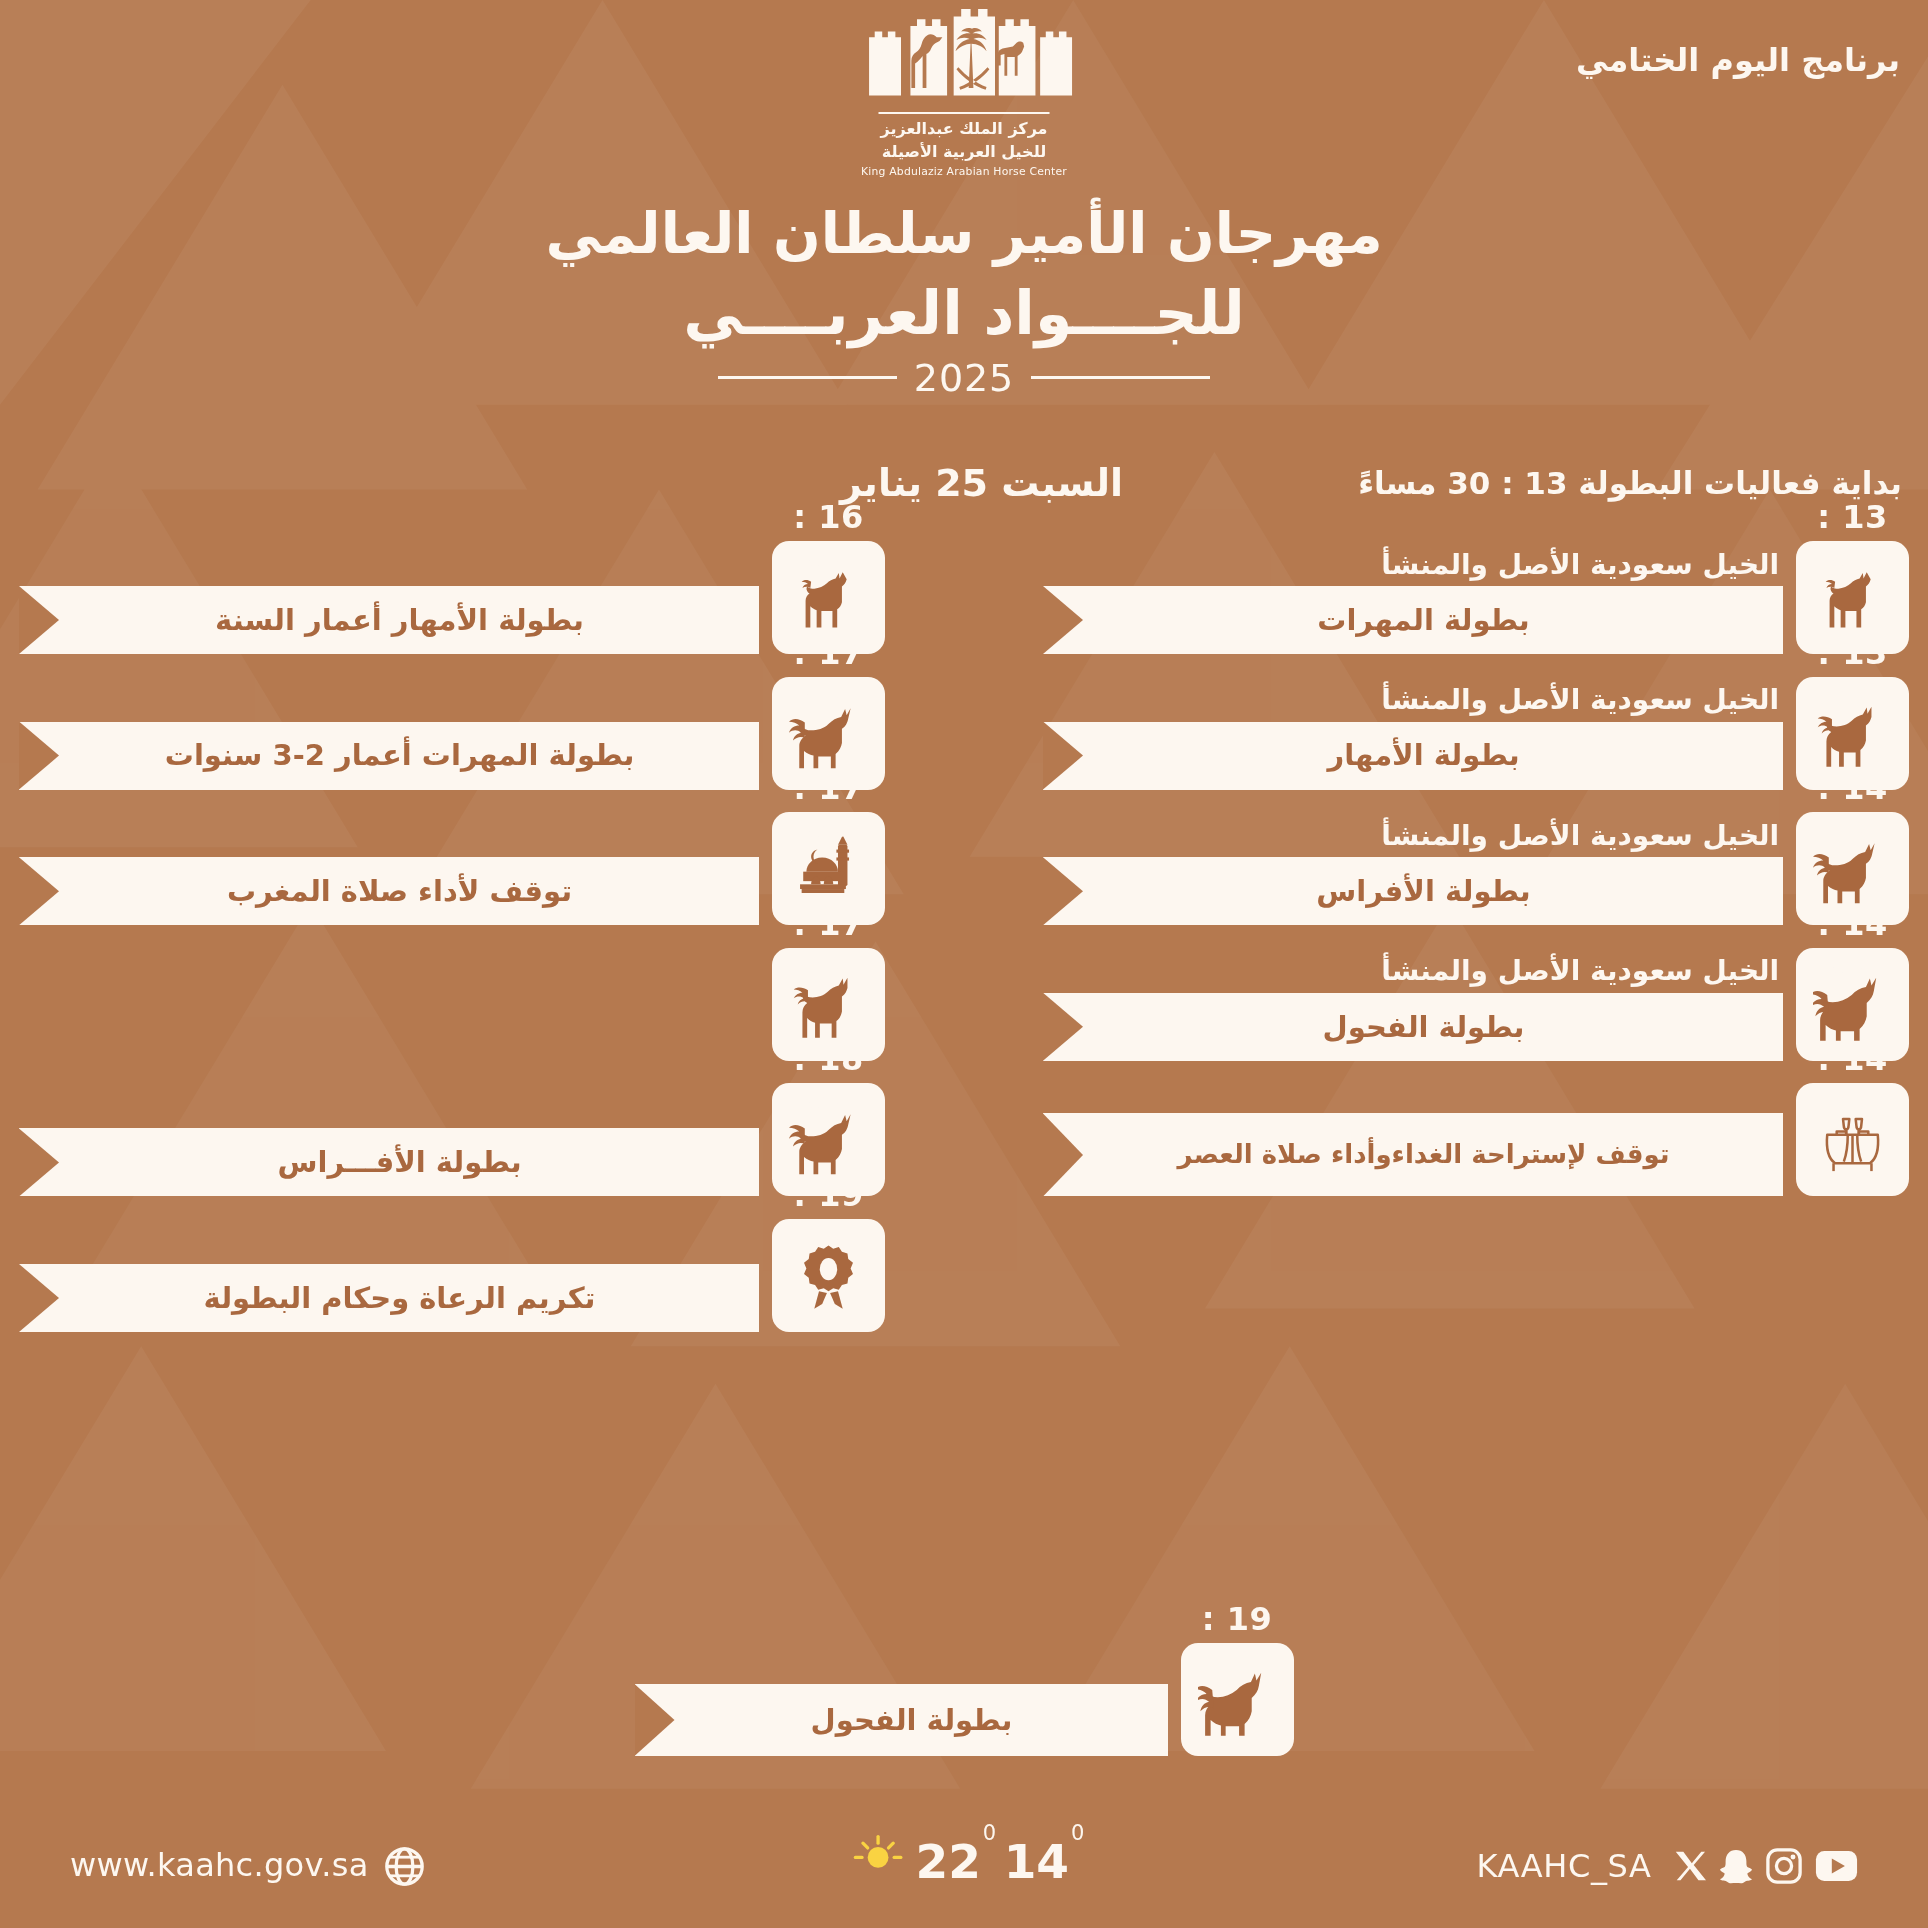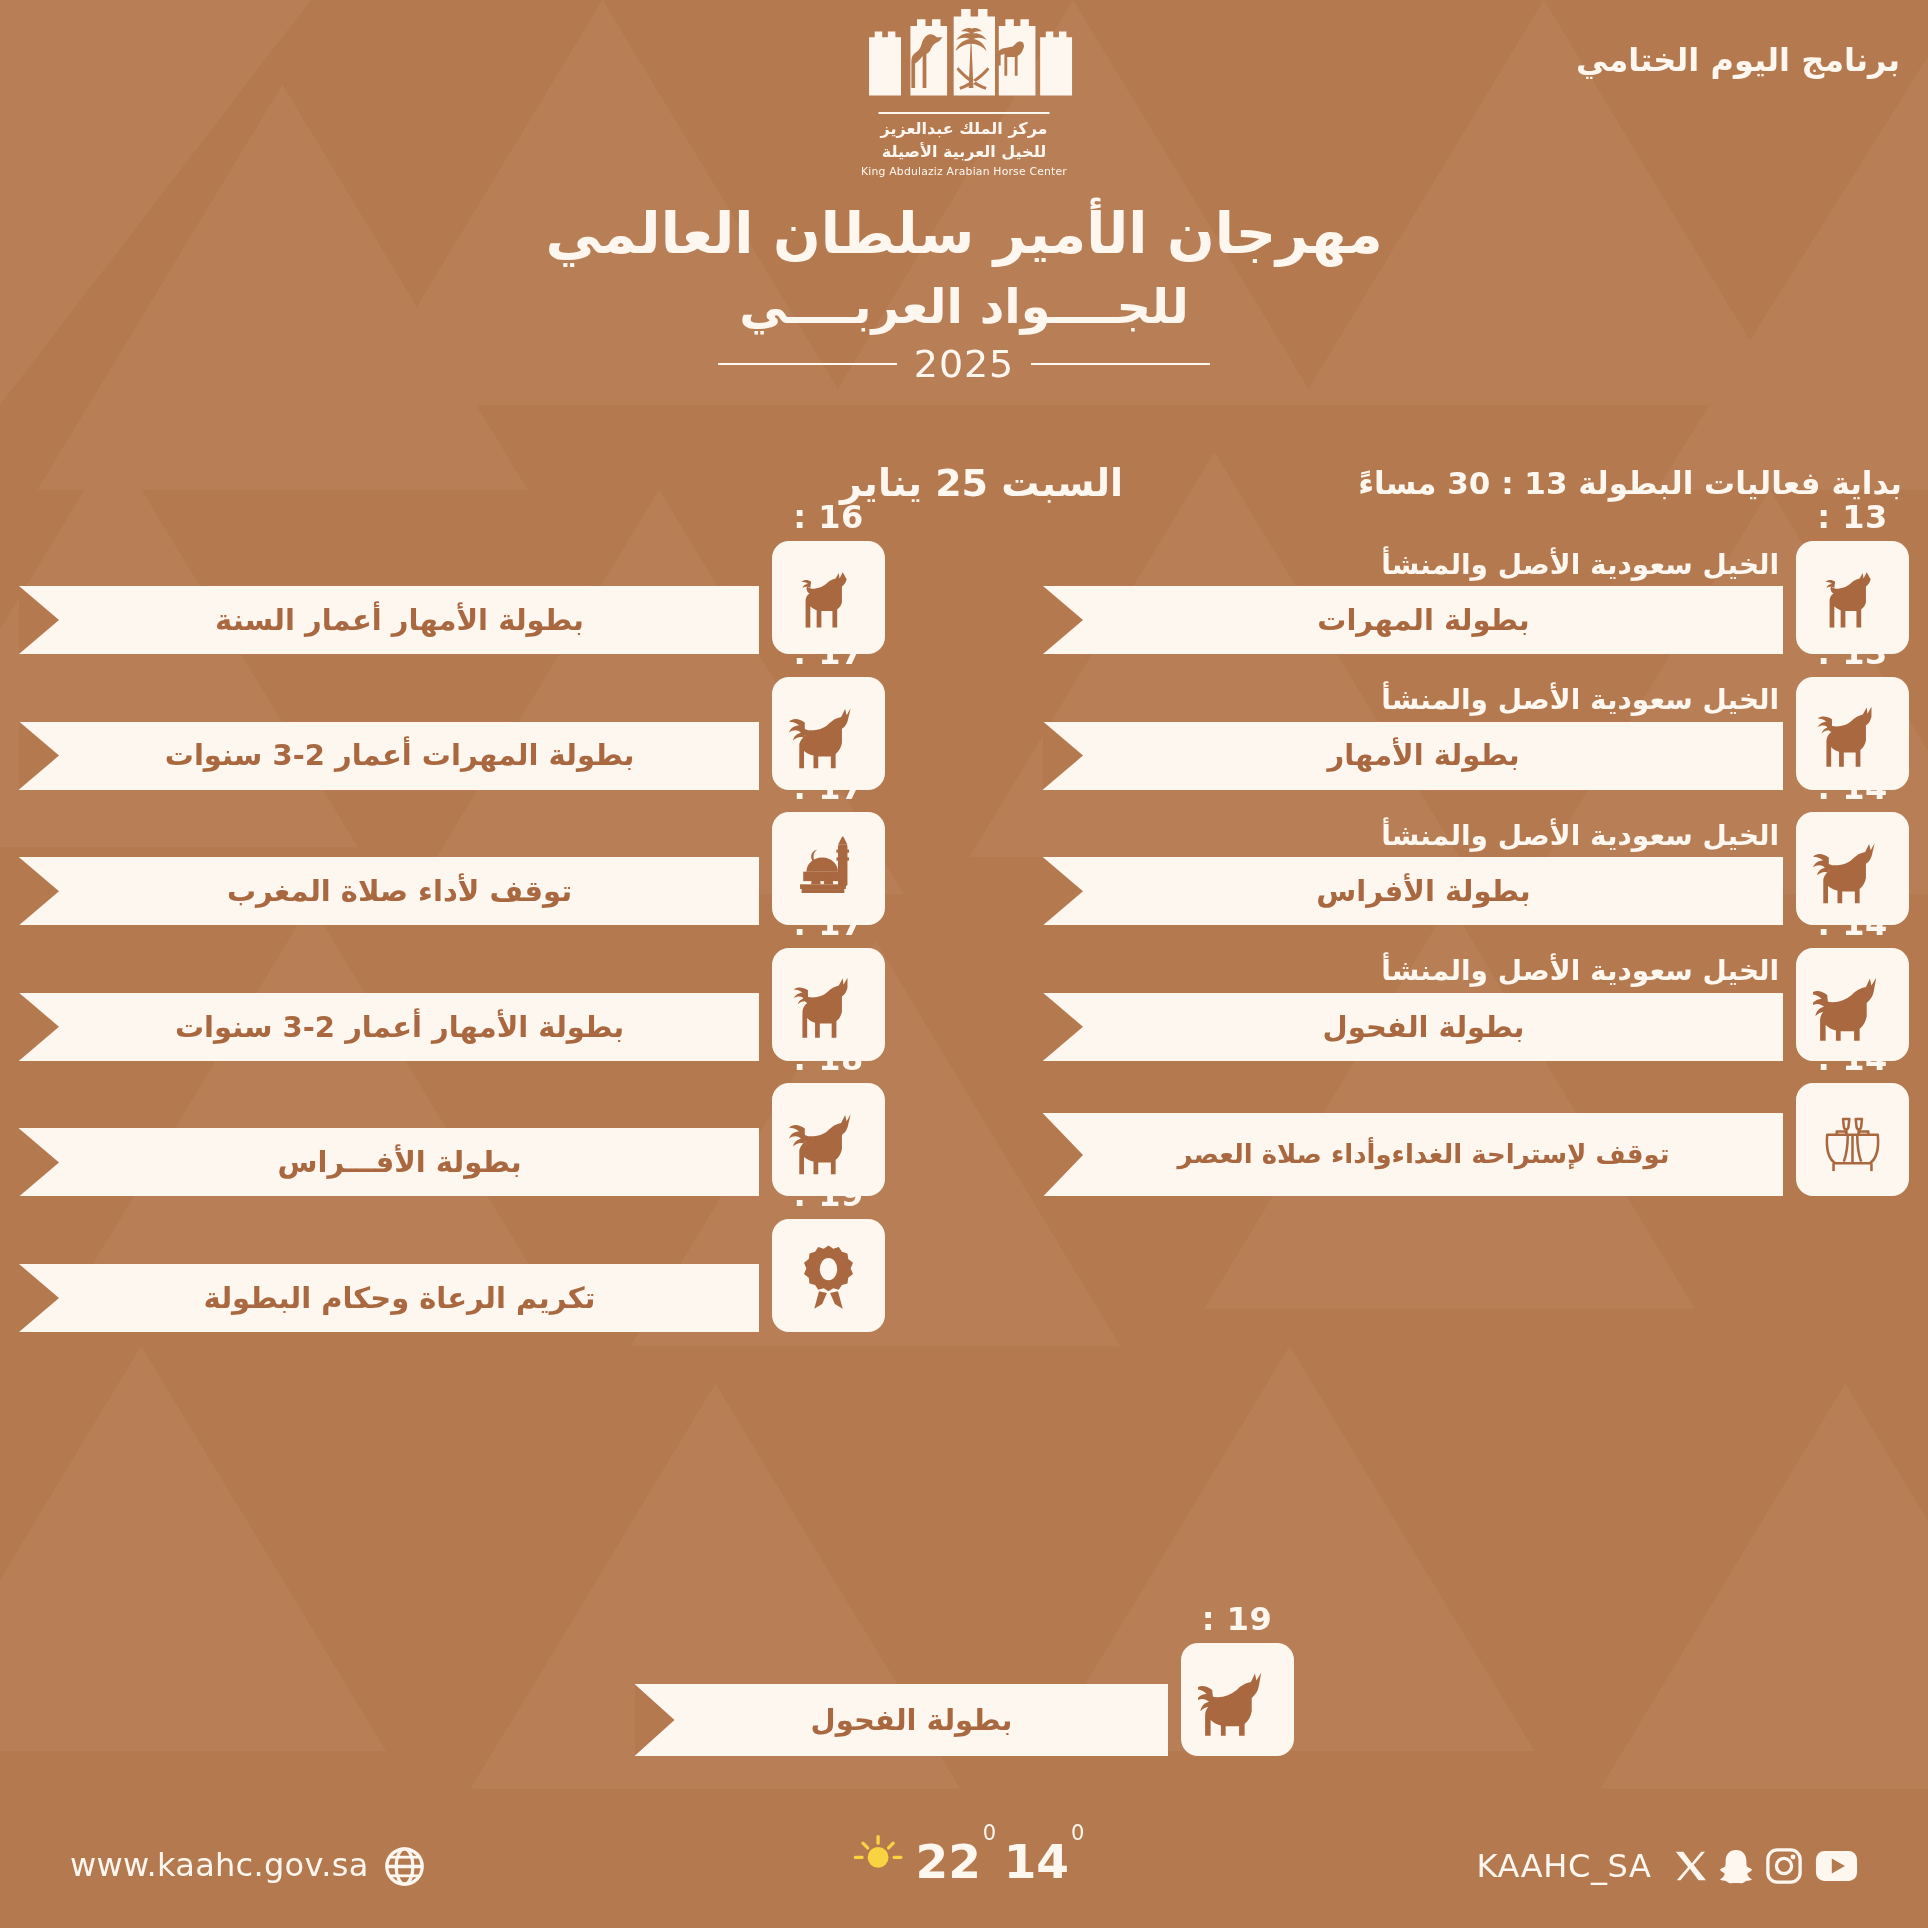--- a/index.html
+++ b/index.html
@@ -22,21 +22,21 @@
   .logo-wrap{
     position:absolute; top:9.4px; left:50%; transform:translateX(-50%);
     width:245px; text-align:center; z-index:5;
   }
   .logo-ar{ font-size:16px; line-height:1.25; color:#fdf7f0; font-weight:600; margin-top:3.8px;}
   .logo-en{ font-size:10.8px; color:#fdf7f0; margin-top:2.8px; letter-spacing:0.2px;}
   .logo-rule{ width:171px; height:1.9px; background:#fdf7f0; margin:4.7px auto 4.7px;}
   
   .title-block{ position:absolute; top:202px; width:100%; text-align:center; z-index:5;}
   .title1{ font-size:56px; font-weight:bold; letter-spacing:-0.9px; line-height:1.15;}
-  .title2{ font-size:48px; font-weight:bold; line-height:1.15; margin-top:13px;}
+  .title2{ font-size:60px; font-weight:bold; line-height:1.15; margin-top:13px;}
   .year-row{ display:flex; align-items:center; justify-content:center; gap:17px; margin-top:7.5px;}
   .year-line{ height:2.8px; width:179px; background:#fdf7f0; }
   .year{ font-size:38px; font-weight:500; letter-spacing:0.9px;}
   
   .subhdr{ position:absolute; top:461px; width:100%; z-index:5; }
   .subhdr .date{ position:absolute; right:805px; top:0; font-size:38px; font-weight:bold; white-space:nowrap;}
   .subhdr .start{ position:absolute; right:26px; top:3.8px; font-size:31px; font-weight:bold; white-space:nowrap;}
   
   .cols{ position:absolute; top:541px; left:0; right:0; z-index:5; }
   .col{ position:absolute; width:866px; }
@@ -323,23 +323,20 @@
         <div class="time">17 : 50</div>
         <div class="row-inner">
           <div class="icon-box">
             <svg viewBox="0 0 100 100">
               <g fill="#a9683f">
                 <path d="M74 16 l-5 9 l-1 -8 l-5 9 c-5 1 -10 4 -14 8 c-5 5 -12 7 -19 7 c-5 0 -9 -1 -12 -4 c-2 4 1 9 5 11 c-4 3 -6 7 -6 12 l0 32 l6 0 l0 -25 c3 3 6 5 10 6 l0 19 l6 0 l0 -18 l15 0 l0 18 l6 0 l0 -21 c4 -3 6 -7 7 -12 l0 -19 c4 -3 6 -7 7 -11 z"></path>
                 <path d="M24 32 c-6 -4 -13 -5 -18 -1 c4 0 8 1 11 4 c-5 0 -9 3 -11 7 c4 -3 9 -3 13 0 c-4 1 -7 4 -8 8 c4 -4 9 -5 13 -3 z"></path>
               </g>
             </svg>
           </div>
-          <div class="banner-col">
-            <div class="banner">بطولة الأمهار أعمار 2-3 سنوات</div>
-          </div>
         </div>
       </div>
       <div class="row">
         <div class="time">18 : 30</div>
         <div class="row-inner">
           <div class="icon-box">
             <svg viewBox="0 0 100 100">
               <g fill="#a9683f">
                 <path d="M78 18 l-5 9 l-2 -8 l-5 10 c-6 1 -11 4 -16 9 c-6 6 -14 8 -22 8 c-5 0 -10 -2 -13 -5 c-2 4 1 10 6 12 c-5 3 -8 8 -8 13 l0 28 l6 0 l0 -22 c4 3 8 5 12 6 l0 16 l6 0 l0 -15 l16 0 l0 15 l6 0 l0 -18 c5 -4 7 -9 8 -14 l0 -18 c5 -3 7 -8 8 -13 z"></path>
                 <path d="M20 36 c-7 -5 -15 -6 -20 -1 c5 0 10 2 13 5 c-6 0 -11 3 -13 9 c5 -4 11 -4 15 0 c-5 1 -9 5 -10 10 c5 -5 11 -6 15 -3 z"></path>

